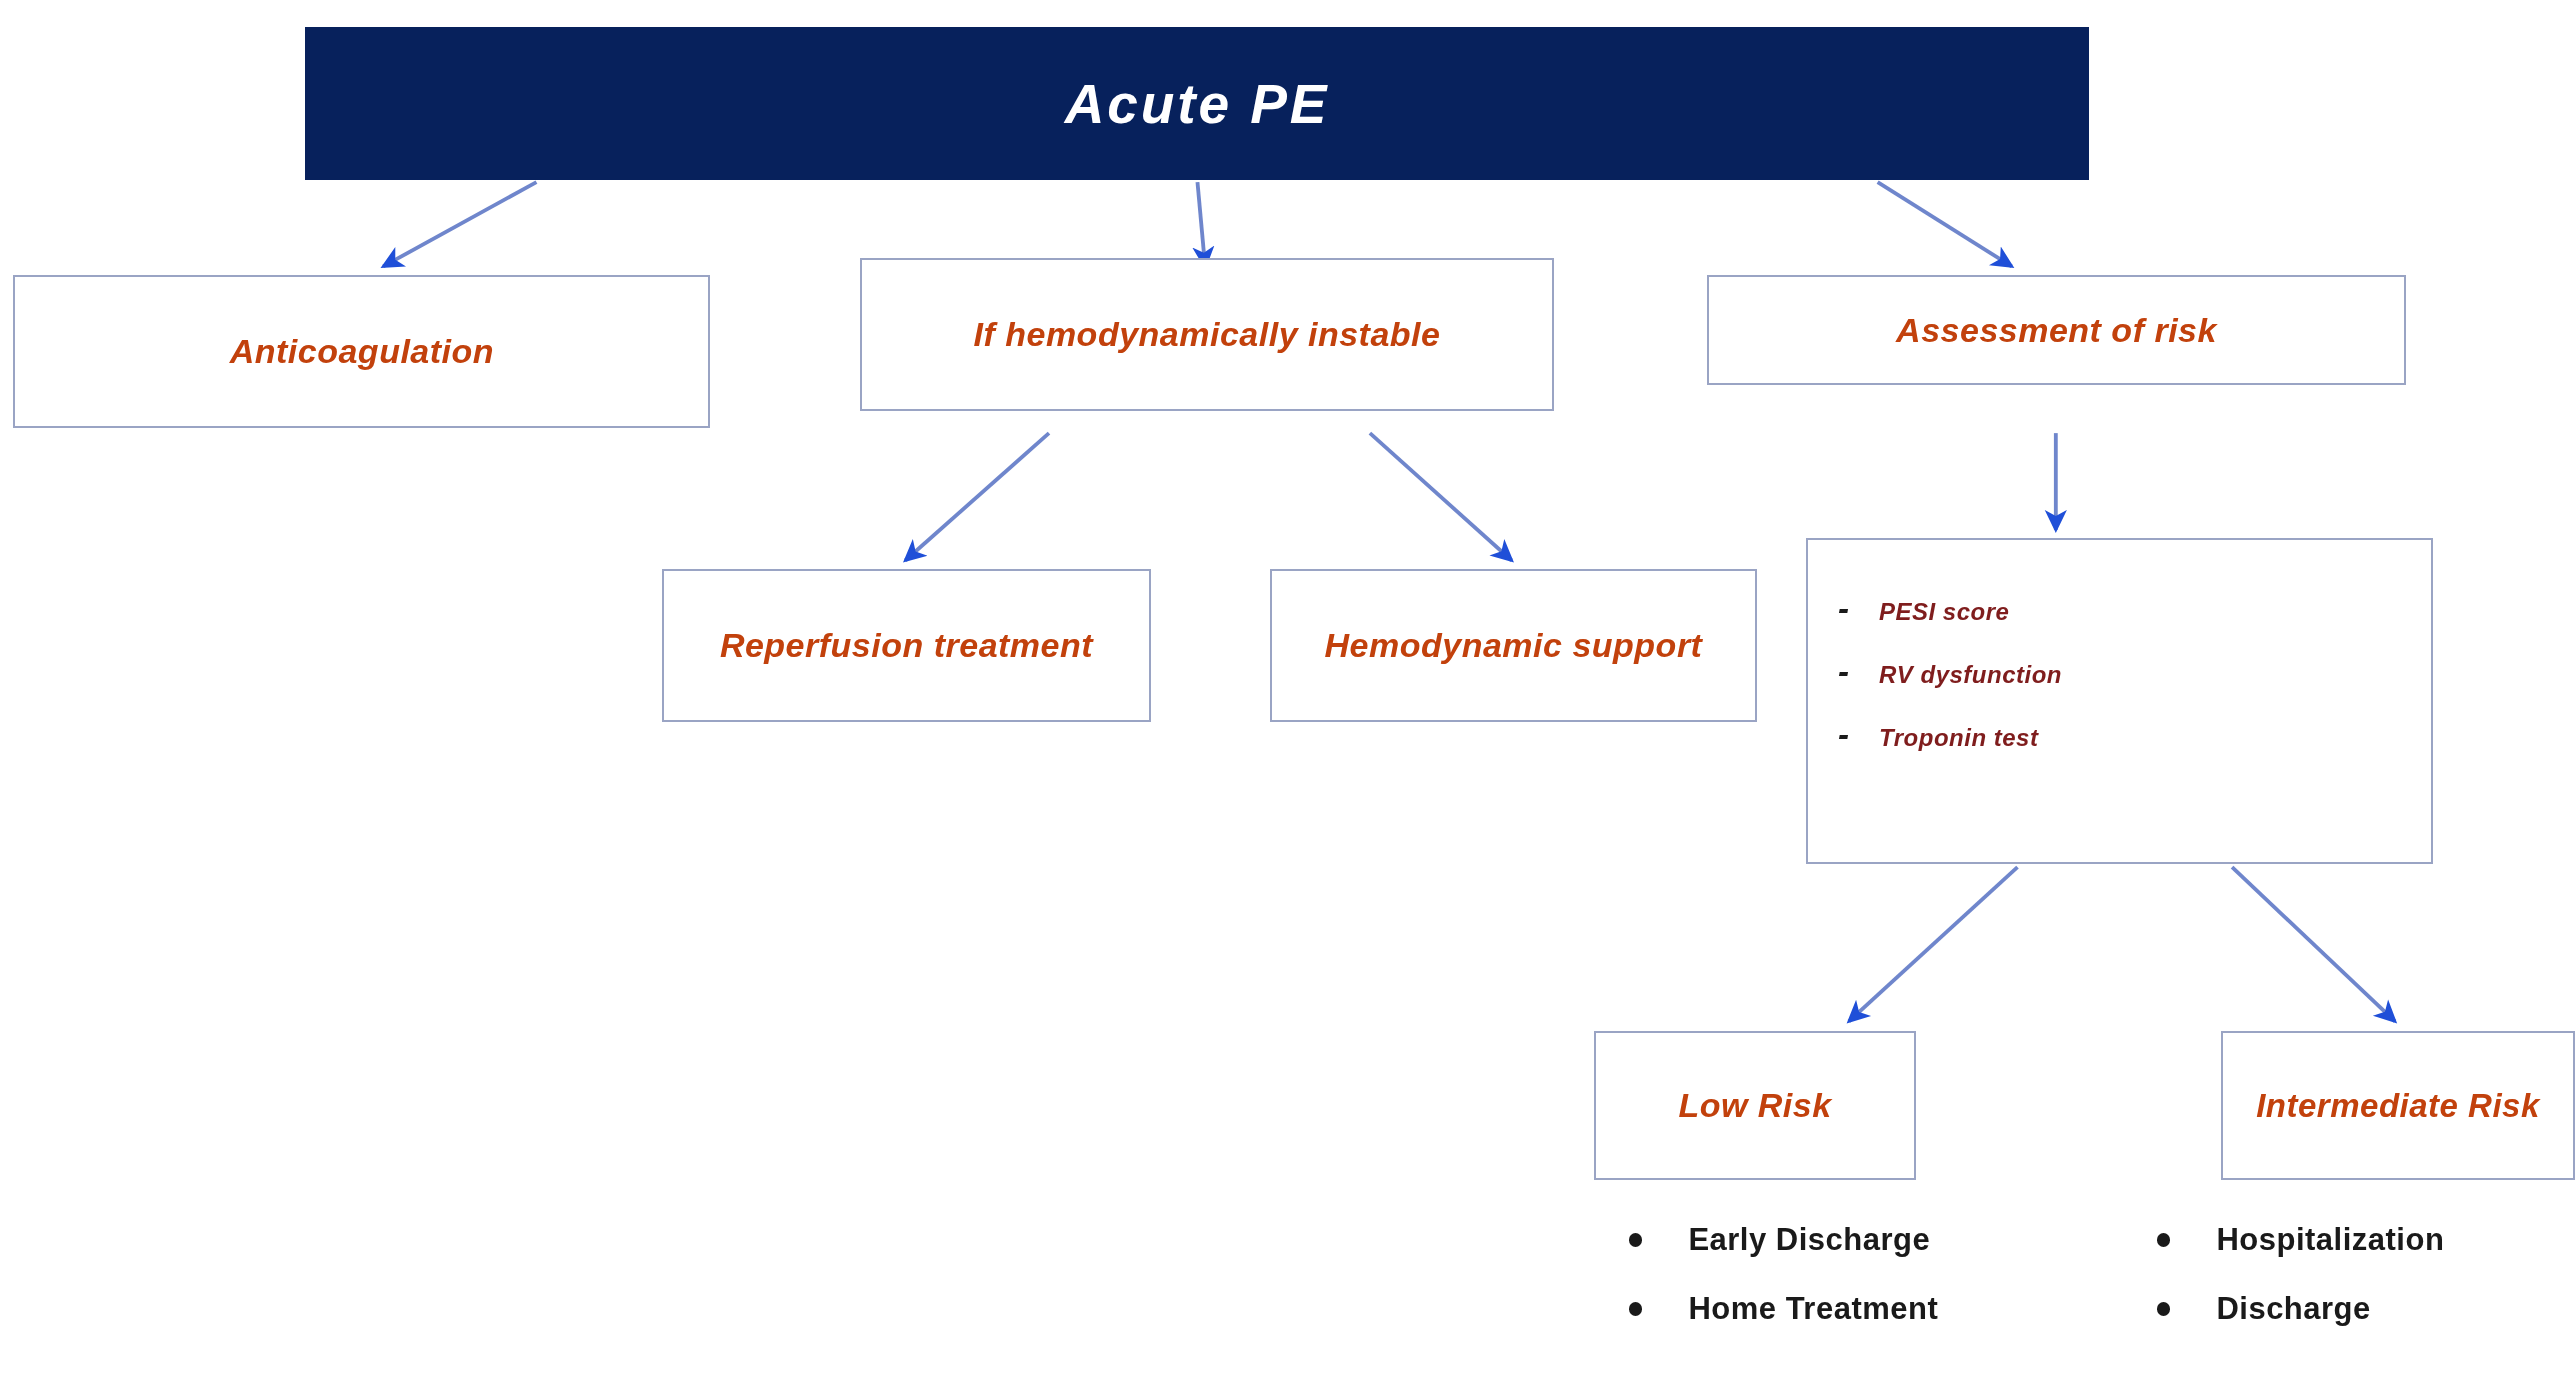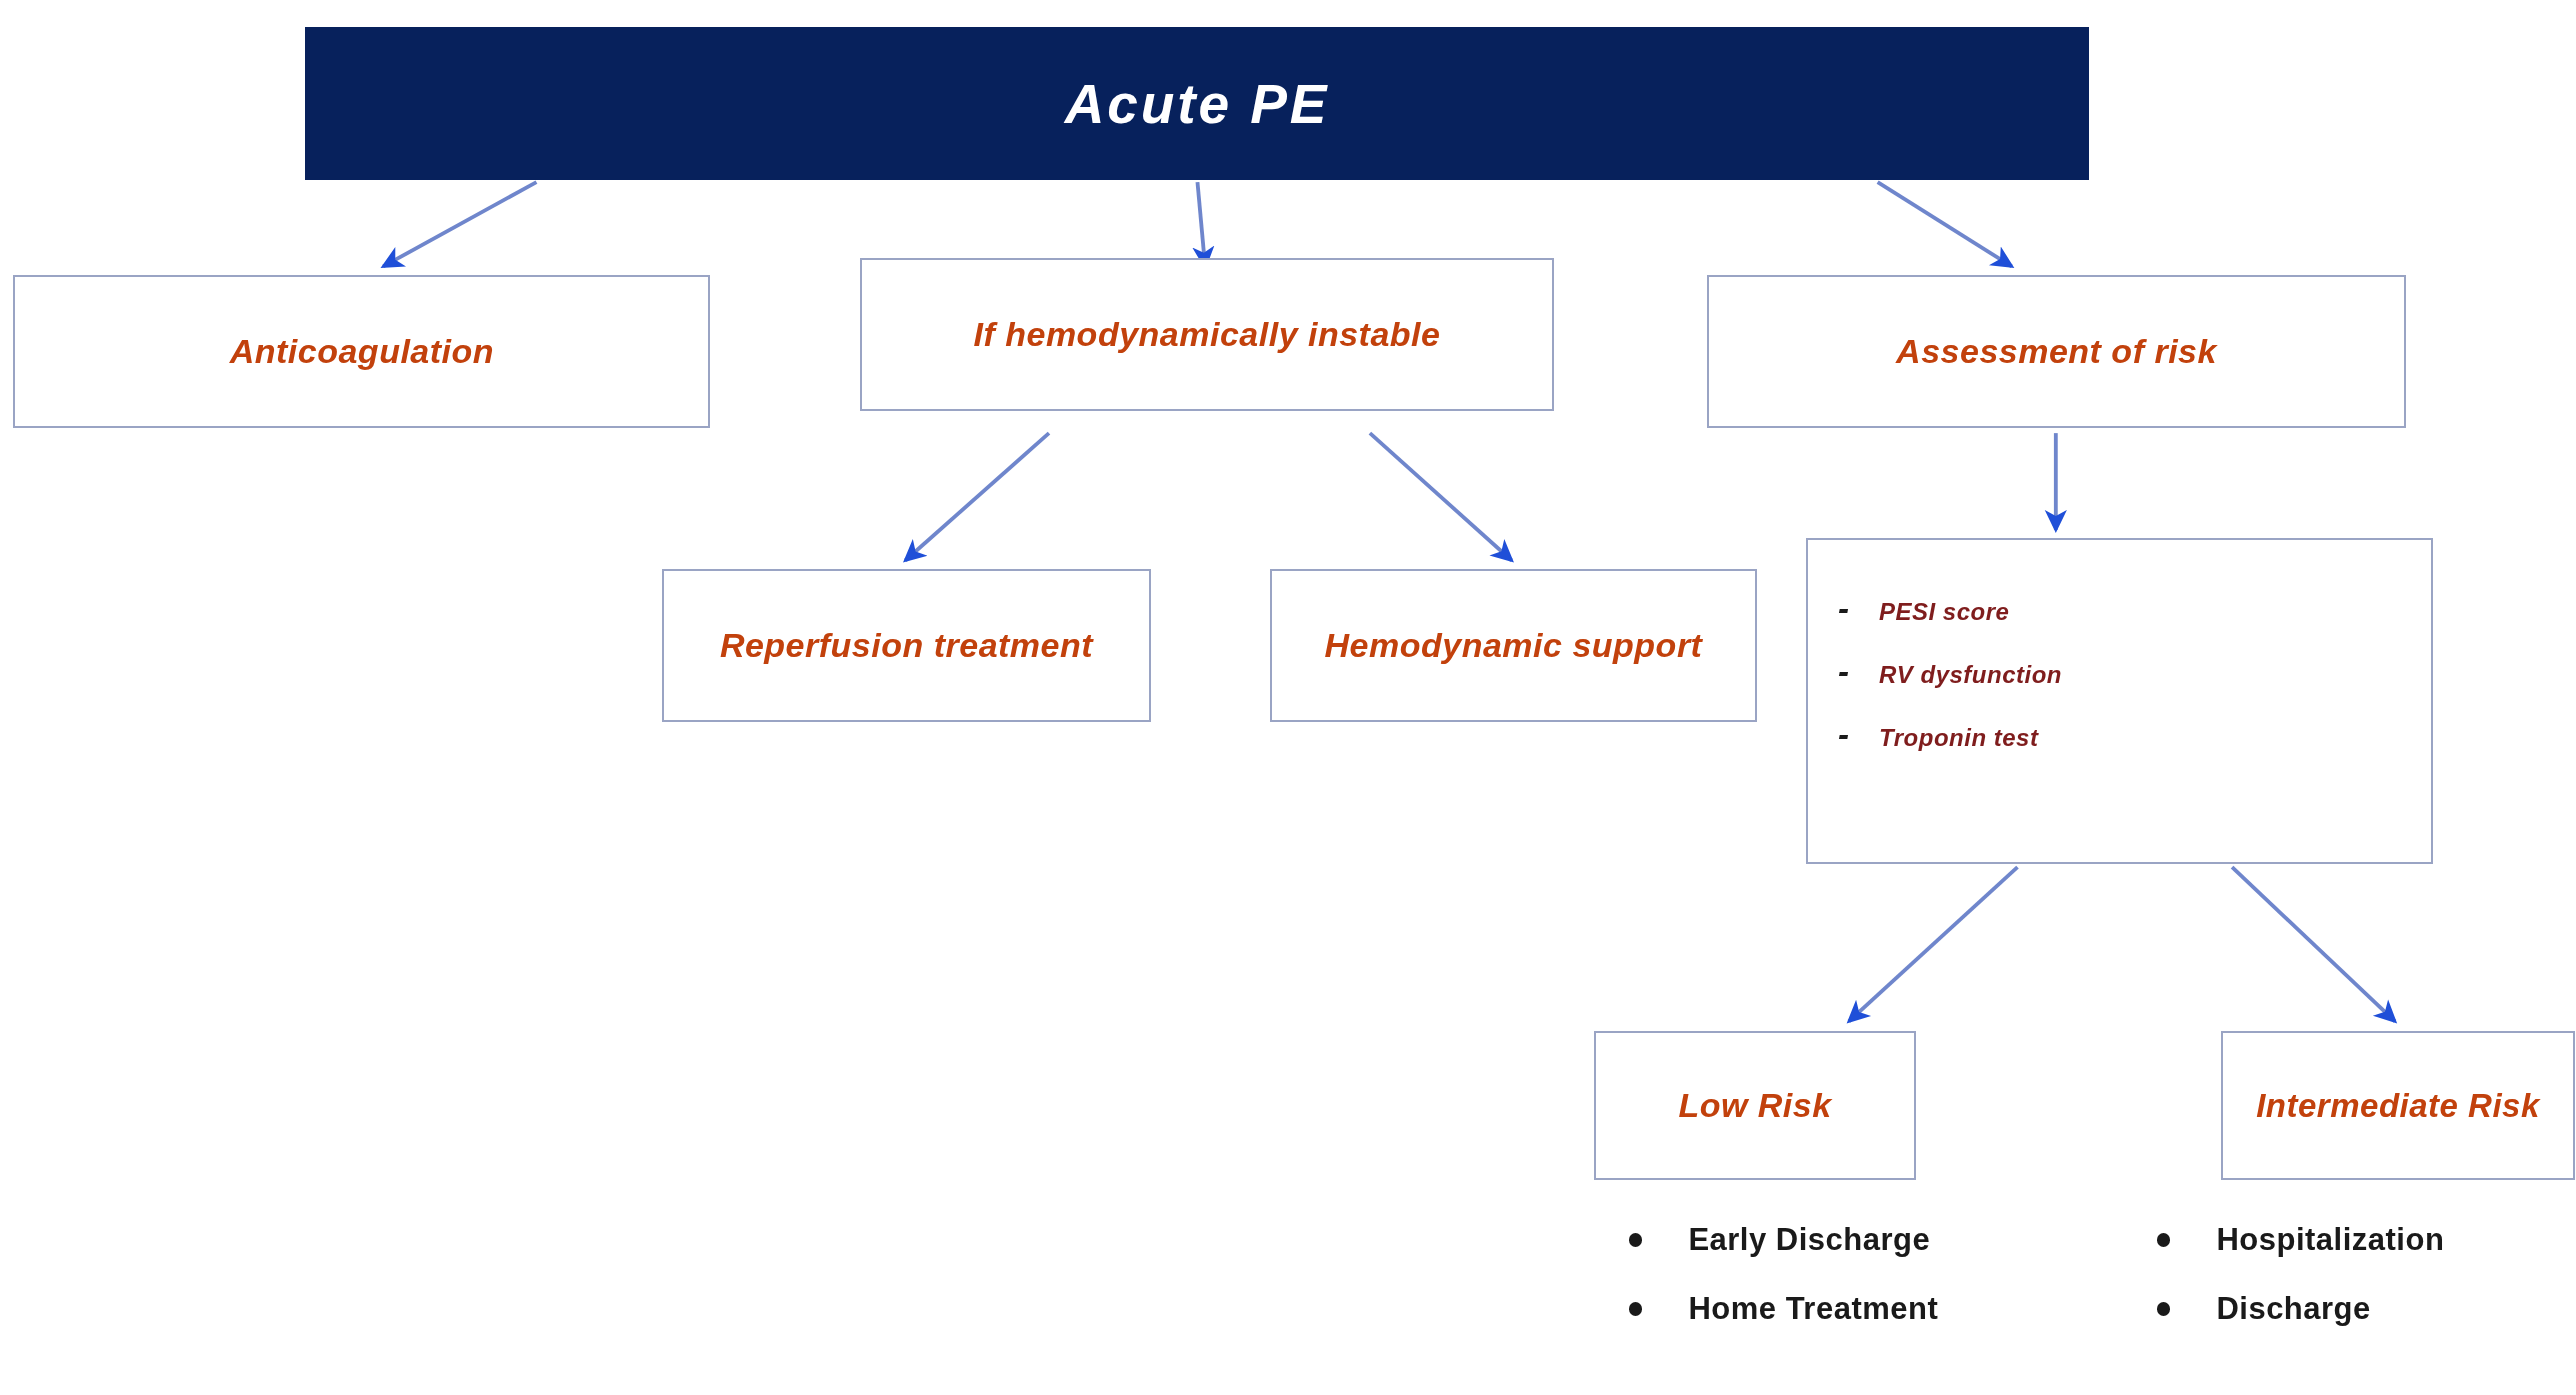--- a/index.html
+++ b/index.html
@@ -71,21 +71,21 @@
     left: 860px;
     top: 258px;
     width: 694px;
     height: 153px;
   }
   #node-unstable .node-label { font-size: 34px; }
   #node-assessment {
     left: 1707px;
     top: 275px;
     width: 699px;
-    height: 153px;
+    height: 110px;
   }
   #node-assessment .node-label { font-size: 34px; }
   
   #node-reperfusion {
     left: 662px;
     top: 569px;
     width: 489px;
     height: 153px;
   }
   #node-reperfusion .node-label { font-size: 34px; }

